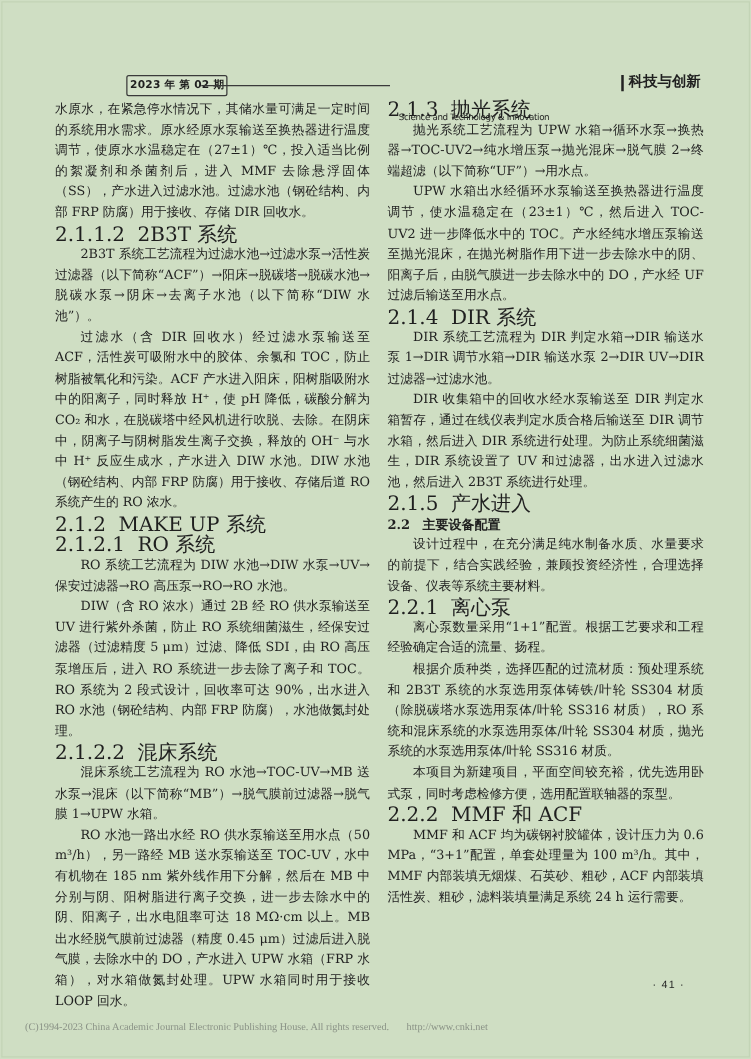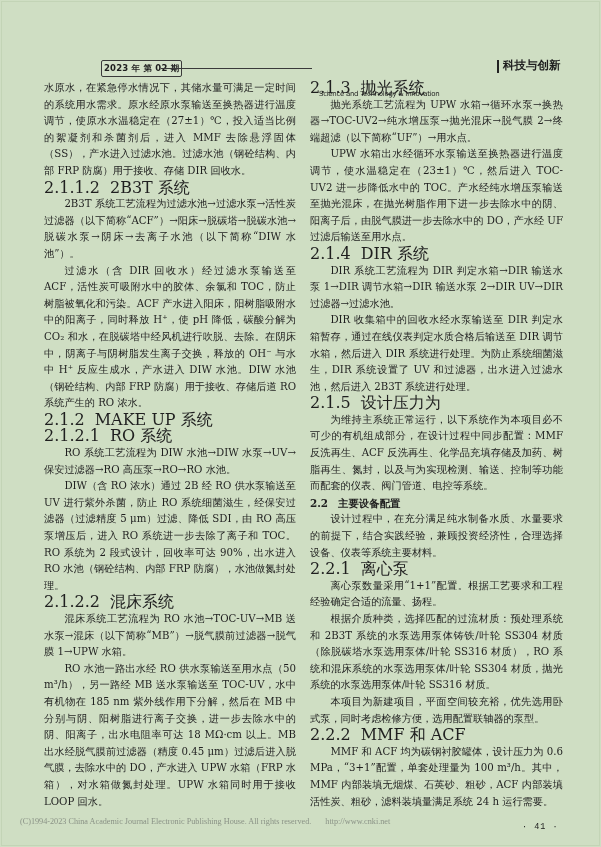--- a/index.html
+++ b/index.html
@@ -55,22 +55,22 @@
   .column p.noindent { text-indent: 0; }
   .column h4 {
     margin: 0; font-weight: normal; font-size: 16px; text-indent: 0;
   }
   .column h4 .num { margin-right: 10px; }
   .column h3 {
     margin: 0; font-weight: bold; font-size: 10.4px; text-indent: 0;
   }
   .column h3 .num { margin-right: 10px; }
   .page-number {
-    position: absolute; left: 522px; top: 822px;
-    font-family: Liberation Mono, monospace;
+    position: absolute; left: 522px; top: 782px;
+    font-family: Liberation Sans, sans-serif;
     font-size: 8.5px; letter-spacing: 1px; text-align: center;
   }
   .copyright {
     position: absolute; left: 20px; top: 817px; width: 540px;
     font-family: "Liberation Serif", "DejaVu Serif", serif;
     font-size: 8.2px; color: #8a9286; white-space: nowrap;
   }
   .copyright .url { margin-left: 14px; }
 </style>
 </head>
@@ -99,22 +99,21 @@
     <p>混床系统工艺流程为 RO 水池→TOC-UV→MB 送水泵→混床（以下简称“MB”）→脱气膜前过滤器→脱气膜 1→UPW 水箱。</p>
     <p>RO 水池一路出水经 RO 供水泵输送至用水点（50 m³/h），另一路经 MB 送水泵输送至 TOC-UV，水中有机物在 185 nm 紫外线作用下分解，然后在 MB 中分别与阴、阳树脂进行离子交换，进一步去除水中的阴、阳离子，出水电阻率可达 18 MΩ·cm 以上。MB 出水经脱气膜前过滤器（精度 0.45 μm）过滤后进入脱气膜，去除水中的 DO，产水进入 UPW 水箱（FRP 水箱），对水箱做氮封处理。UPW 水箱同时用于接收 LOOP 回水。</p>
   </div>
 <div class="column col-right" id="col-right">
     <h4><span class="num">2.1.3</span><span>抛光系统</span></h4>
     <p>抛光系统工艺流程为 UPW 水箱→循环水泵→换热器→TOC-UV2→纯水增压泵→抛光混床→脱气膜 2→终端超滤（以下简称“UF”）→用水点。</p>
     <p>UPW 水箱出水经循环水泵输送至换热器进行温度调节，使水温稳定在（23±1）℃，然后进入 TOC-UV2 进一步降低水中的 TOC。产水经纯水增压泵输送至抛光混床，在抛光树脂作用下进一步去除水中的阴、阳离子后，由脱气膜进一步去除水中的 DO，产水经 UF 过滤后输送至用水点。</p>
     <h4><span class="num">2.1.4</span><span>DIR 系统</span></h4>
     <p>DIR 系统工艺流程为 DIR 判定水箱→DIR 输送水泵 1→DIR 调节水箱→DIR 输送水泵 2→DIR UV→DIR 过滤器→过滤水池。</p>
     <p>DIR 收集箱中的回收水经水泵输送至 DIR 判定水箱暂存，通过在线仪表判定水质合格后输送至 DIR 调节水箱，然后进入 DIR 系统进行处理。为防止系统细菌滋生，DIR 系统设置了 UV 和过滤器，出水进入过滤水池，然后进入 2B3T 系统进行处理。</p>
-    <h4><span class="num">2.1.5</span><span>设计压力为</span></h4>
-    <p>为维持主系统正常运行，以下系统作为本项目必不可少的有机组成部分，在设计过程中同步配置：MMF 反洗再生、ACF 反洗再生、化学品充填存储及加药、树脂再生、氮封，以及与为实现检测、输送、控制等功能而配套的仪表、阀门管道、电控等系统。</p>
+    <h4><span class="num">2.1.5</span><span>产水进入</span></h4>
     <h3><span class="num">2.2</span><span>主要设备配置</span></h3>
     <p>设计过程中，在充分满足纯水制备水质、水量要求的前提下，结合实践经验，兼顾投资经济性，合理选择设备、仪表等系统主要材料。</p>
     <h4><span class="num">2.2.1</span><span>离心泵</span></h4>
     <p>离心泵数量采用“1+1”配置。根据工艺要求和工程经验确定合适的流量、扬程。</p>
     <p>根据介质种类，选择匹配的过流材质：预处理系统和 2B3T 系统的水泵选用泵体铸铁/叶轮 SS304 材质（除脱碳塔水泵选用泵体/叶轮 SS316 材质），RO 系统和混床系统的水泵选用泵体/叶轮 SS304 材质，抛光系统的水泵选用泵体/叶轮 SS316 材质。</p>
     <p>本项目为新建项目，平面空间较充裕，优先选用卧式泵，同时考虑检修方便，选用配置联轴器的泵型。</p>
     <h4><span class="num">2.2.2</span><span>MMF 和 ACF</span></h4>
     <p>MMF 和 ACF 均为碳钢衬胶罐体，设计压力为 0.6 MPa，“3+1”配置，单套处理量为 100 m³/h。其中，MMF 内部装填无烟煤、石英砂、粗砂，ACF 内部装填活性炭、粗砂，滤料装填量满足系统 24 h 运行需要。</p>
   </div>
 

